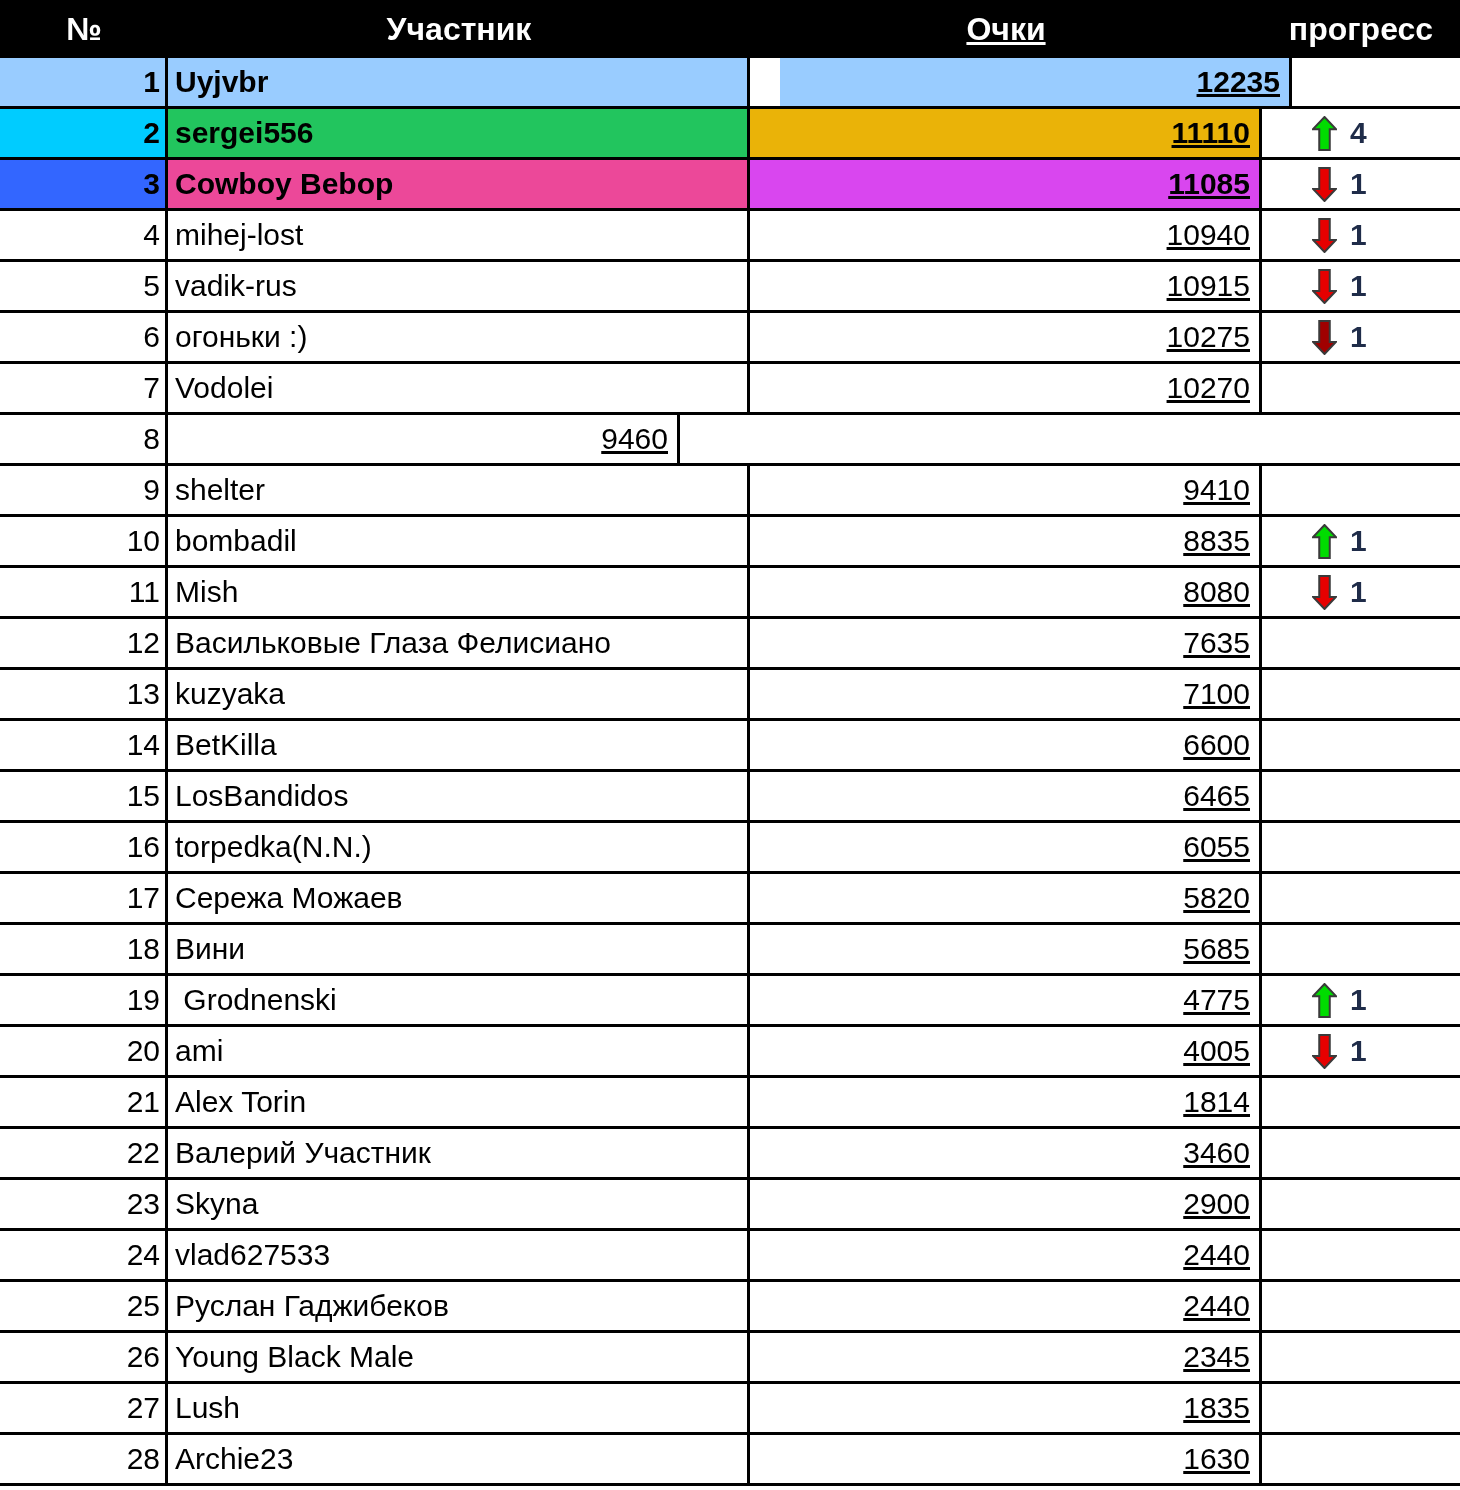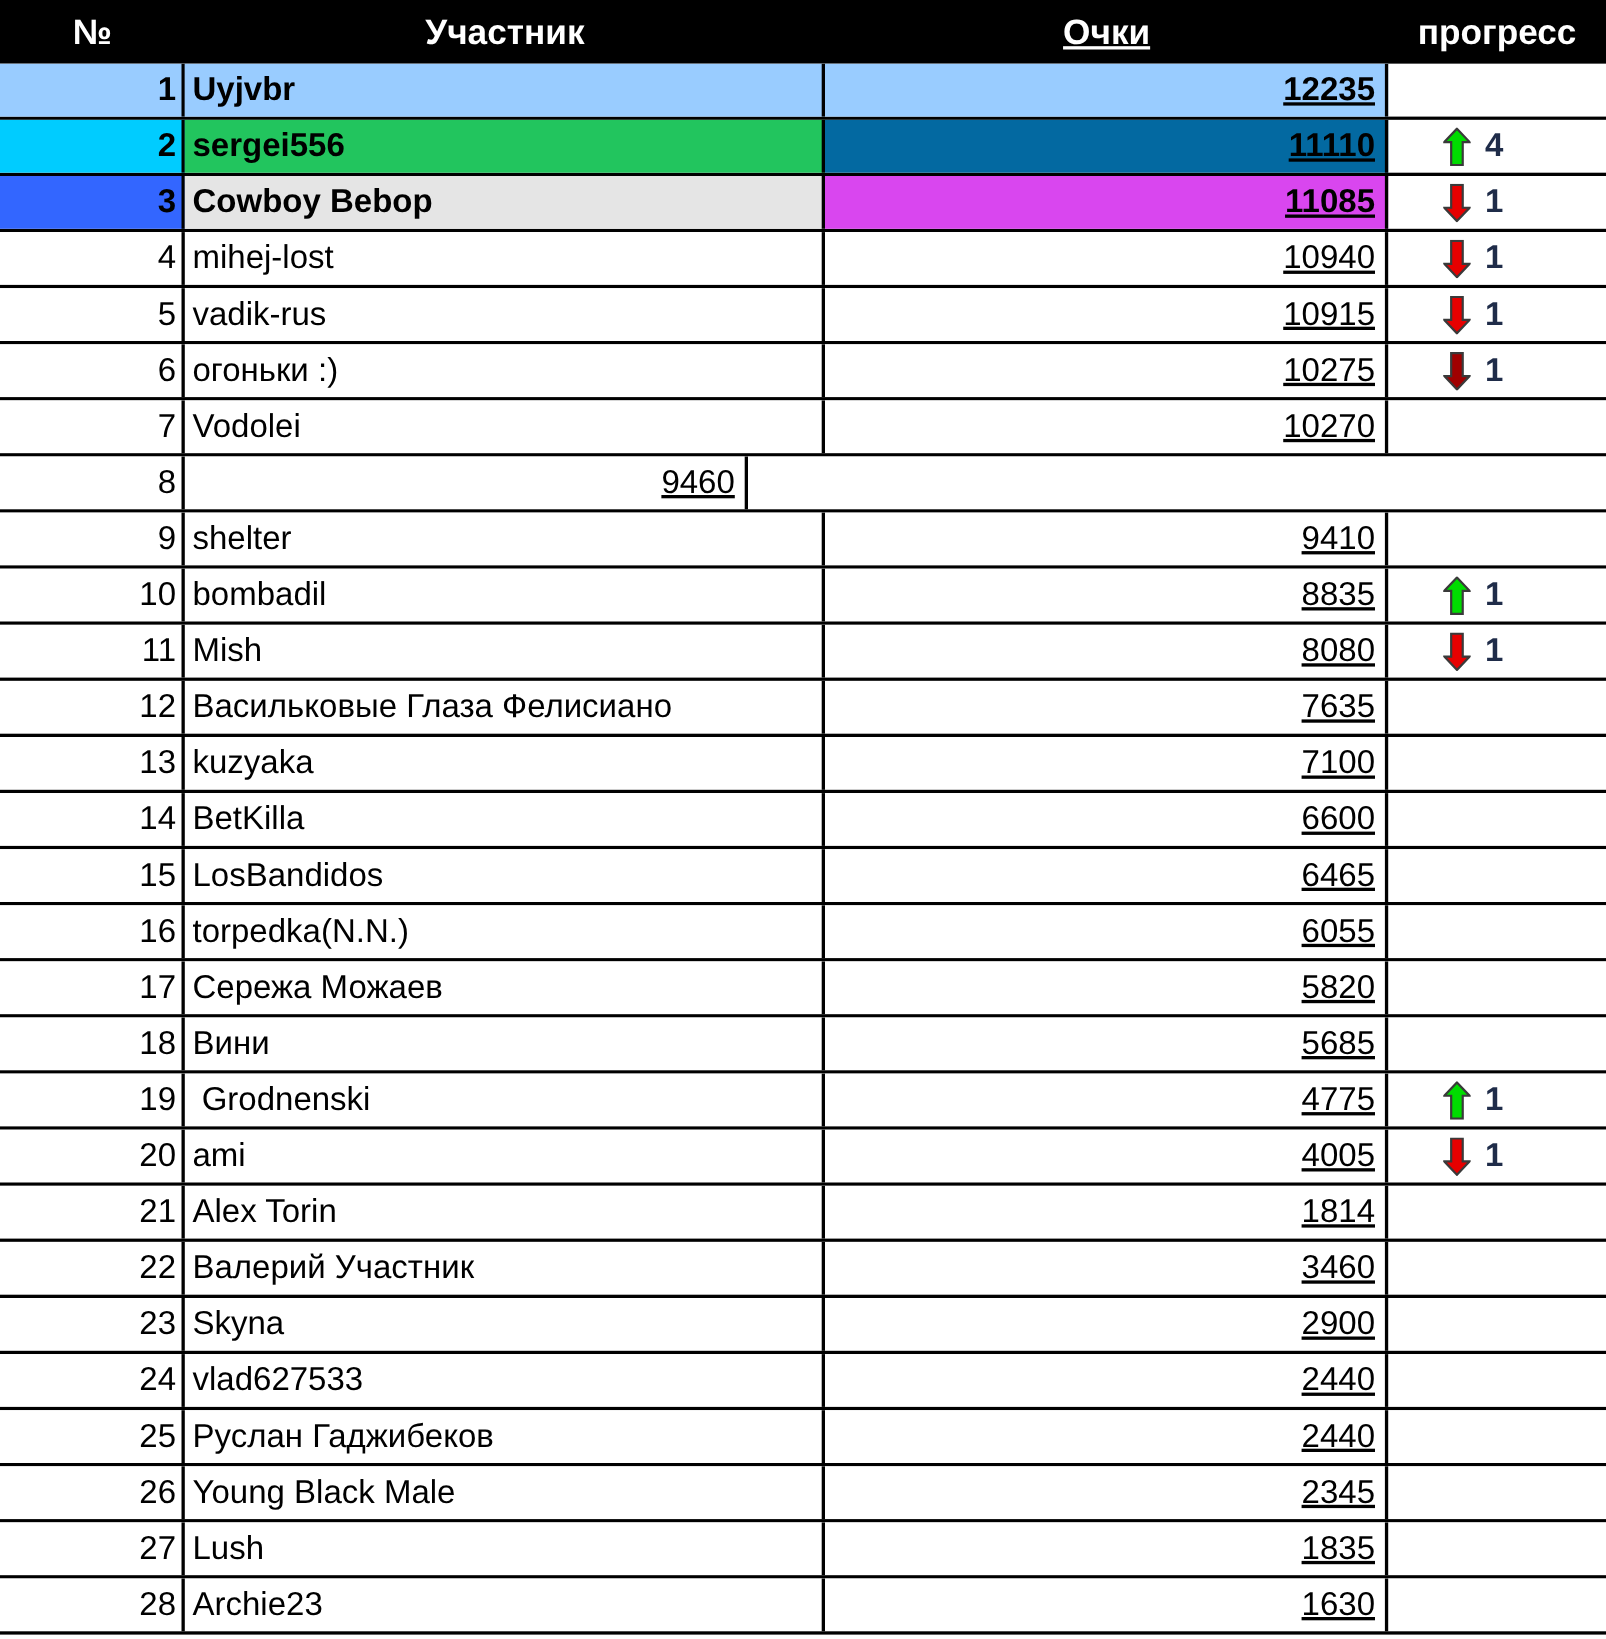--- a/index.html
+++ b/index.html
@@ -47,54 +47,54 @@
     <div class="cell c-prog" style="justify-content:center; padding-left:0;">прогресс</div>
   </div>
   <div id="rows">
   <div class="row bold">
     <div class="cell c-rank" style="background: rgb(153, 204, 255);">
       <span class="rank">1</span>
     </div>
     <div class="cell c-name" style="background: rgb(153, 204, 255);">
       <span class="name">Uyjvbr</span>
     </div>
-    <div class="cell c-score" style="background: rgb(153, 204, 255);">
+    <div class="cell c-score" style="background: rgb(153, 204, 255); margin-left: 30px;">
       <span class="score">12235</span>
     </div>
     <div class="cell c-prog">
       
       
     </div>
   </div>
 
   <div class="row bold">
     <div class="cell c-rank" style="background: rgb(0, 204, 255);">
       <span class="rank">2</span>
     </div>
     <div class="cell c-name" style="background: #22c55e;">
       <span class="name">sergei556</span>
     </div>
-    <div class="cell c-score" style="background: #0369a1;">
+    <div class="cell c-score" style="background: #eab308;">
       <span class="score">11110</span>
     </div>
     <div class="cell c-prog">
       <span class="arrow">
         <svg viewBox="0 0 20 28" xmlns="http://www.w3.org/2000/svg">
           <path stroke-width="1.6" stroke-linejoin="miter" d="M10 0.8 L19.2 10.5 L14.2 10.5 L14.2 27.2 L5.8 27.2 L5.8 10.5 L0.8 10.5 Z" fill="#00DC00" stroke="#3A3A3A"></path>
         </svg>
       </span>
       <span class="pnum" style="color: rgb(31, 44, 73);">4</span>
     </div>
   </div>
 
   <div class="row bold">
     <div class="cell c-rank" style="background: rgb(51, 102, 255);">
       <span class="rank">3</span>
     </div>
-    <div class="cell c-name" style="background: #e5e5e5; align-items: center;">
+    <div class="cell c-name" style="background: #ec4899; align-items: center;">
       <span class="name">Cowboy Bebop</span>
     </div>
     <div class="cell c-score" style="background: #d946ef;">
       <span class="score">11085</span>
     </div>
     <div class="cell c-prog">
       <span class="arrow">
         <svg viewBox="0 0 20 28" xmlns="http://www.w3.org/2000/svg">
           <path stroke-width="1.6" stroke-linejoin="miter" d="M10 27.2 L19.2 17.5 L14.2 17.5 L14.2 0.8 L5.8 0.8 L5.8 17.5 L0.8 17.5 Z" fill="#E60000" stroke="#3A3A3A"></path>
         </svg>

